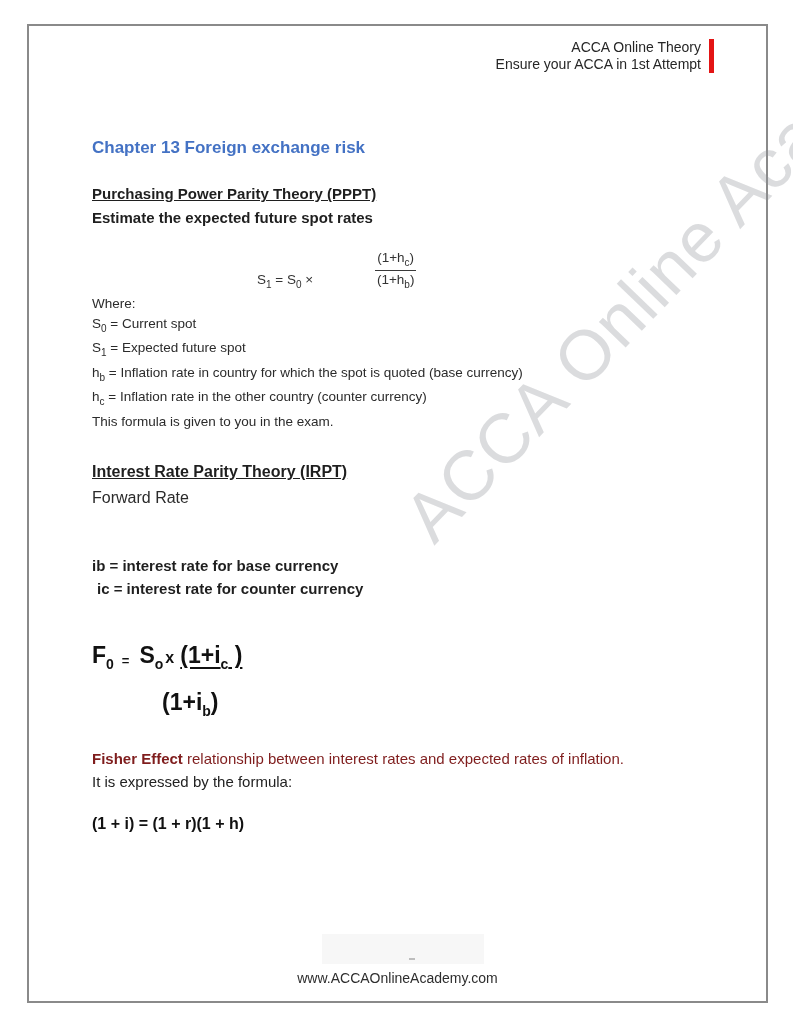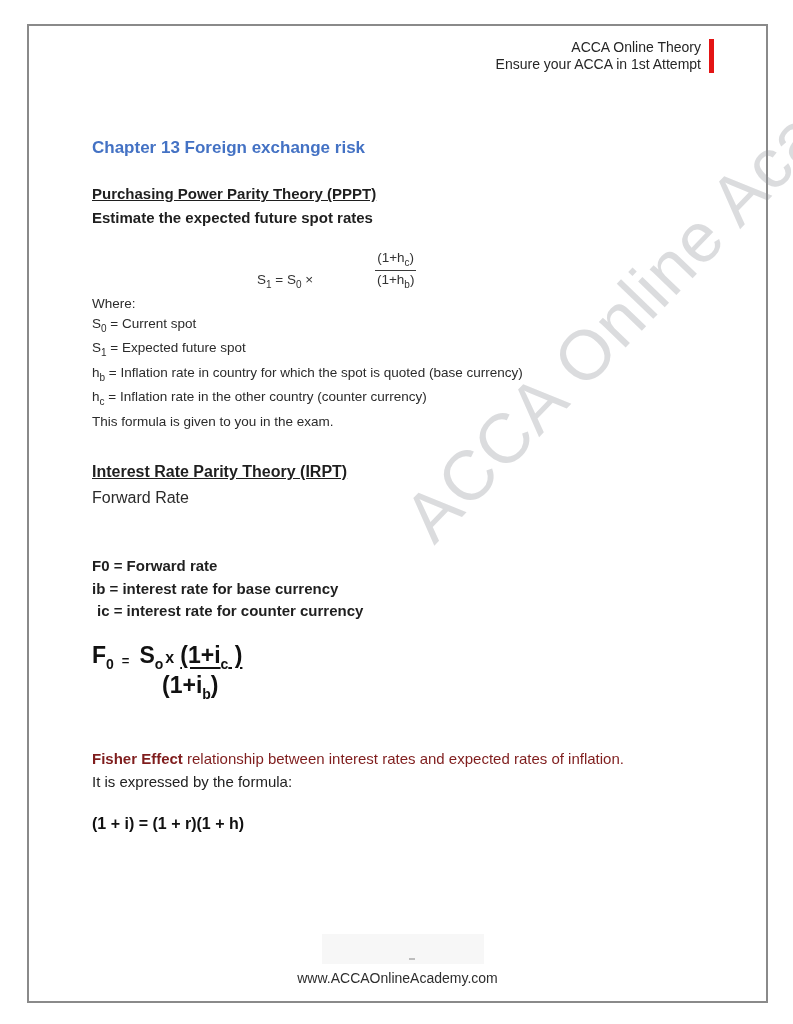--- a/index.html
+++ b/index.html
@@ -60,21 +60,21 @@
   .irpt-sub{left:63px;top:463px;font-size:16px;font-weight:400;color:#2b2b2b;}
 
   .irpt-defs{left:63px;top:529px;font-size:15px;font-weight:bold;line-height:22.5px;}
   .irpt-defs .indent{padding-left:5px;}
 
   .formula2{left:63px;top:616px;font-size:23px;font-weight:bold;color:#111;}
   .formula2 sub{font-size:14px;}
   .formula2 .eq{font-size:13px;vertical-align:-2px;margin:0 10px 0 8px;}
   .formula2 .mult{font-size:16px;margin:0 6px 0 2px;}
   .formula2 .num{text-decoration:underline;text-underline-offset:4px;}
-  .formula2 .den-row{margin-left:70px;margin-top:0;}
+  .formula2 .den-row{margin-left:70px;margin-top:17px;}
 
   .fisher-1{left:63px;top:724px;font-size:15px;color:#7f1d1d;}
   .fisher-1 .bold{font-weight:bold;}
   .fisher-2{left:63px;top:747px;font-size:15px;color:#222;}
   .fisher-formula{left:63px;top:789px;font-size:16px;font-weight:bold;color:#111;}
 
   .artifact{left:293px;top:908px;width:162px;height:30px;background:#f7f7f7;}
   .artifact-dash{left:380px;top:932px;width:6px;height:2px;background:#bdbdbd;}
 
   .footer{left:0;top:944px;width:100%;text-align:center;font-size:14px;color:#2e2e2e;}
@@ -113,21 +113,20 @@
       <div class="row"><span>S</span><sub>1</sub><span> = Expected future spot</span></div>
       <div class="row"><span>h</span><sub>b</sub><span> = Inflation rate in country for which the spot is quoted (base currency)</span></div>
       <div class="row"><span>h</span><sub>c</sub><span> = Inflation rate in the other country (counter currency)</span></div>
       <div class="row">This formula is given to you in the exam.</div>
     </div>
 
     <div class="abs irpt-heading z">Interest Rate Parity Theory (IRPT)</div>
     <div class="abs irpt-sub z">Forward Rate</div>
 
     <div class="abs irpt-defs z">
-      <div>F0 = Forward rate</div>
       <div>ib = interest rate for base currency</div>
       <div class="indent">ic = interest rate for counter currency</div>
     </div>
 
     <div class="abs formula2 z">
       <div>
         <span>F</span><sub>0</sub><span class="eq">=</span><span>S</span><sub>o</sub><span class="mult">x</span><span class="num"><span>(1+i</span><sub>c</sub><span> )</span></span>
       </div>
       <div class="den-row">
         <span><span>(1+i</span><sub>b</sub><span>)</span></span>

